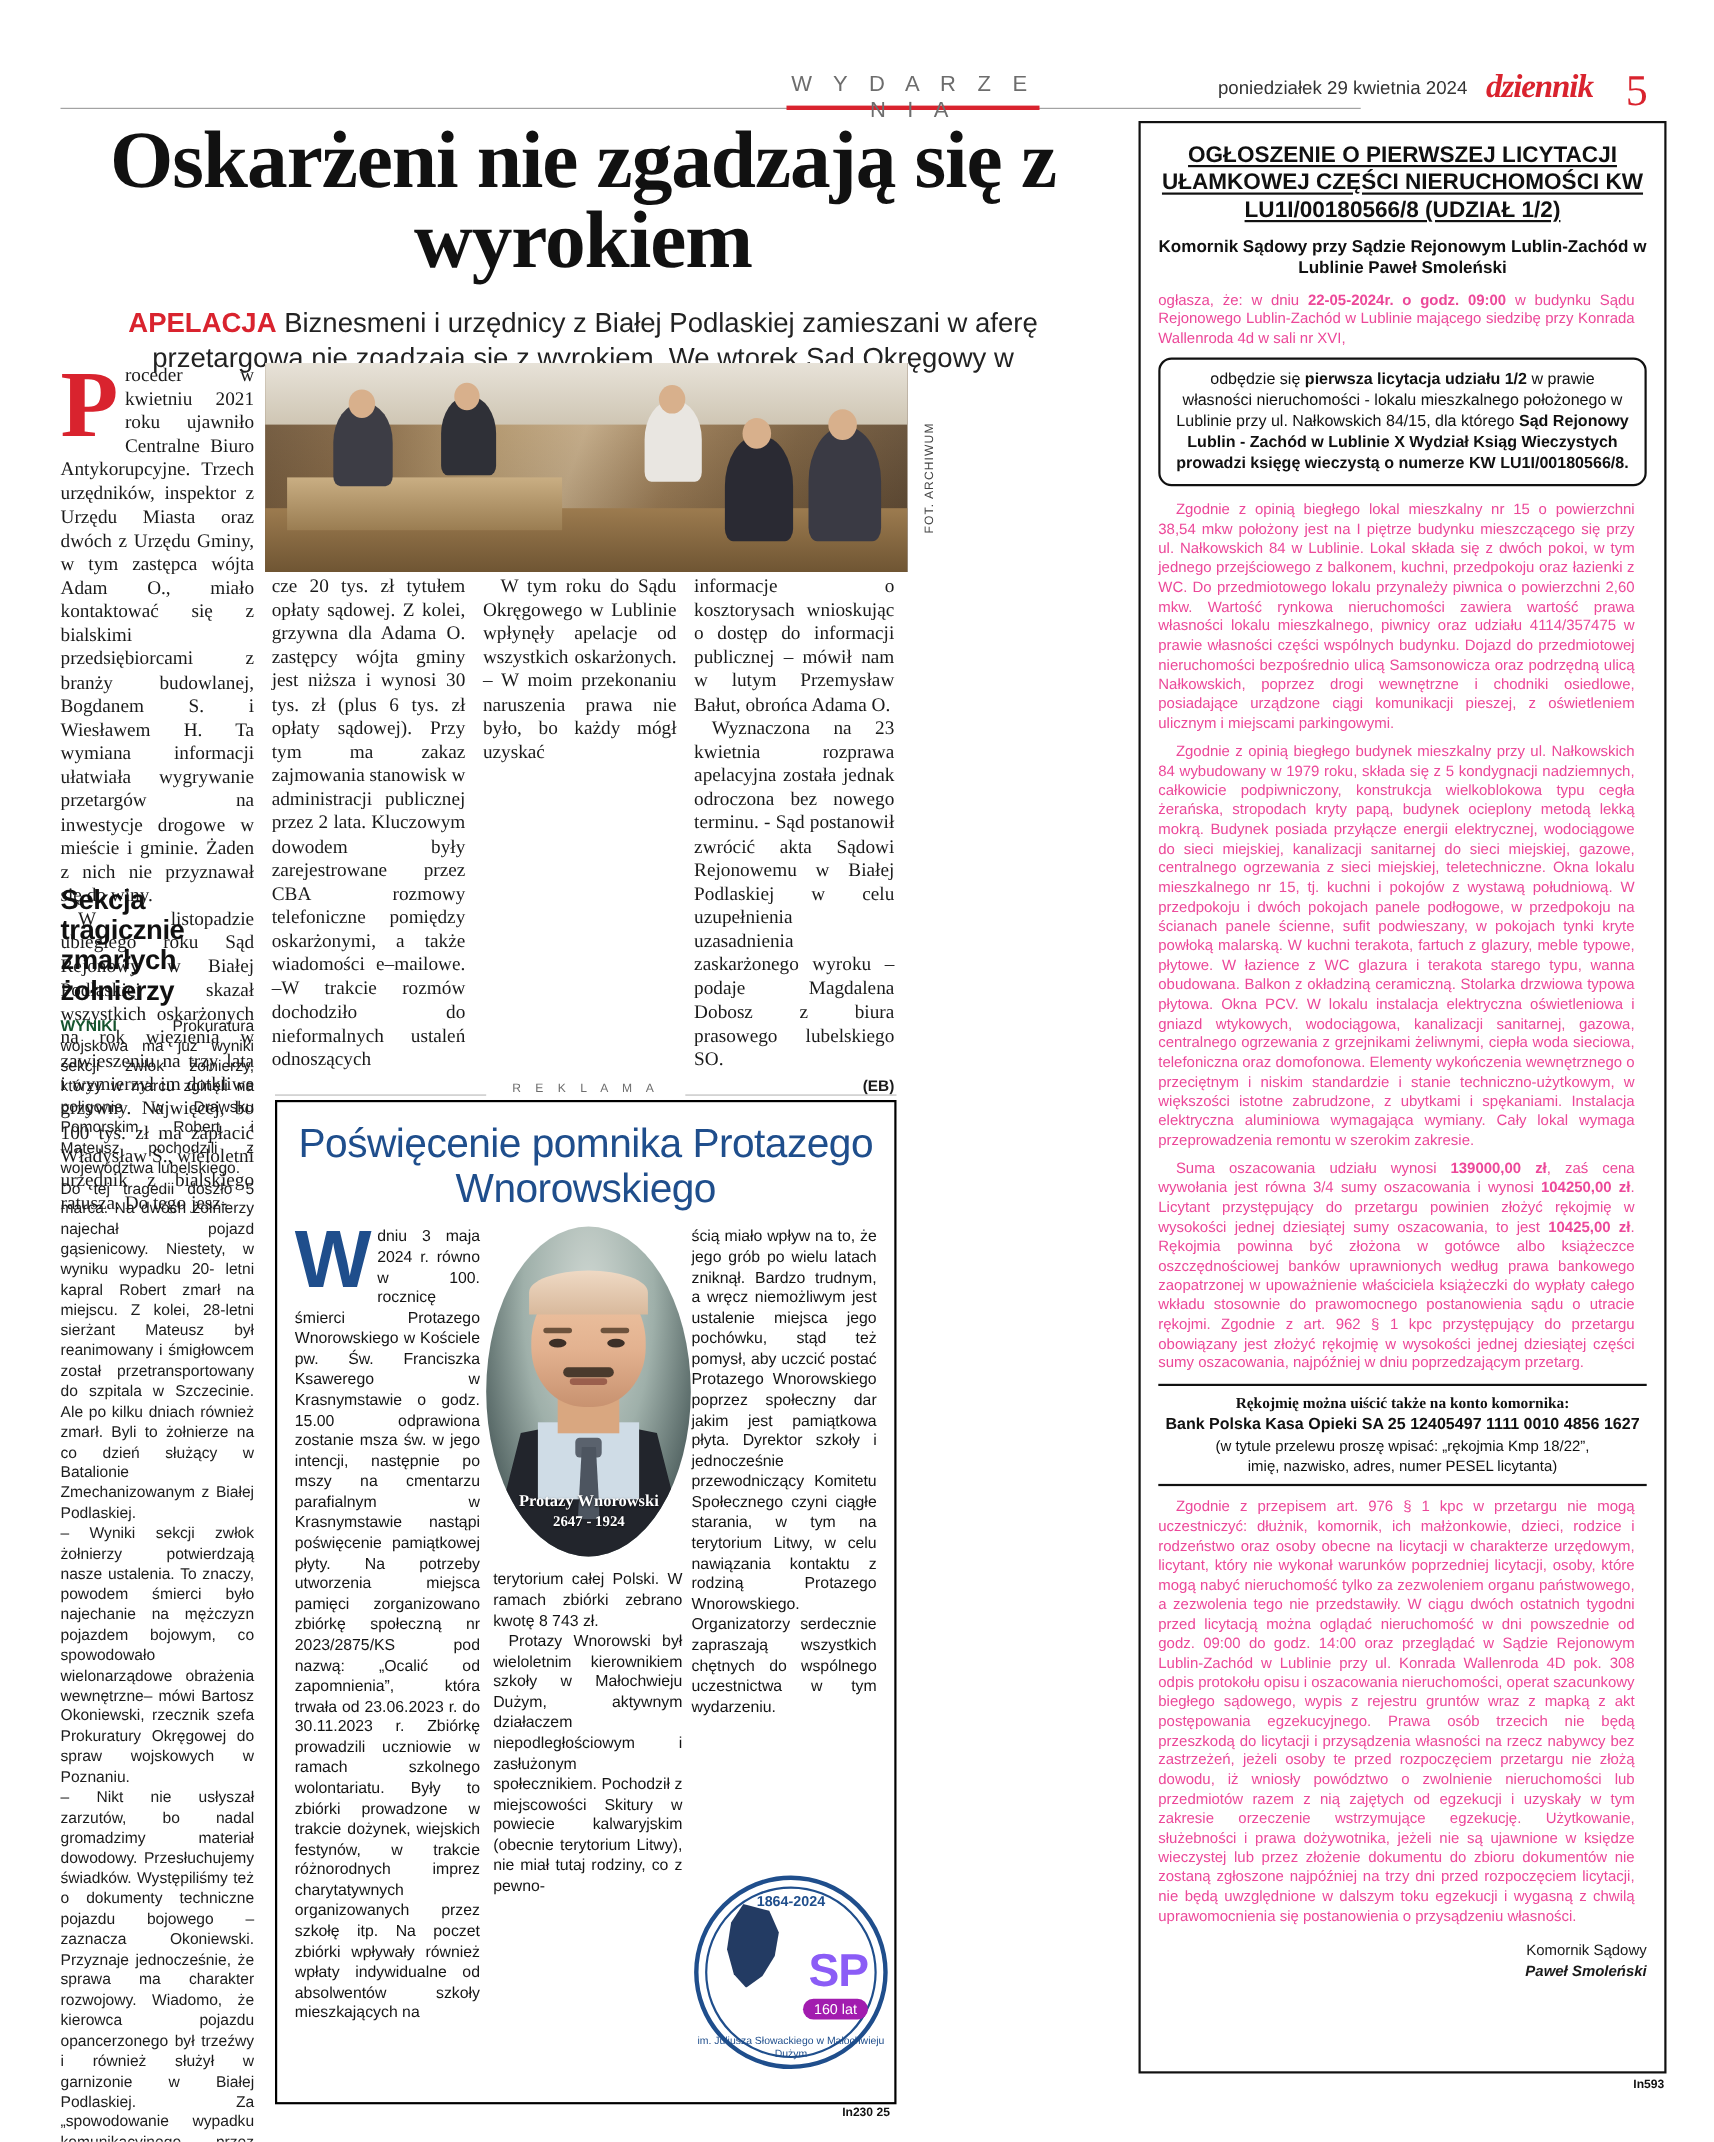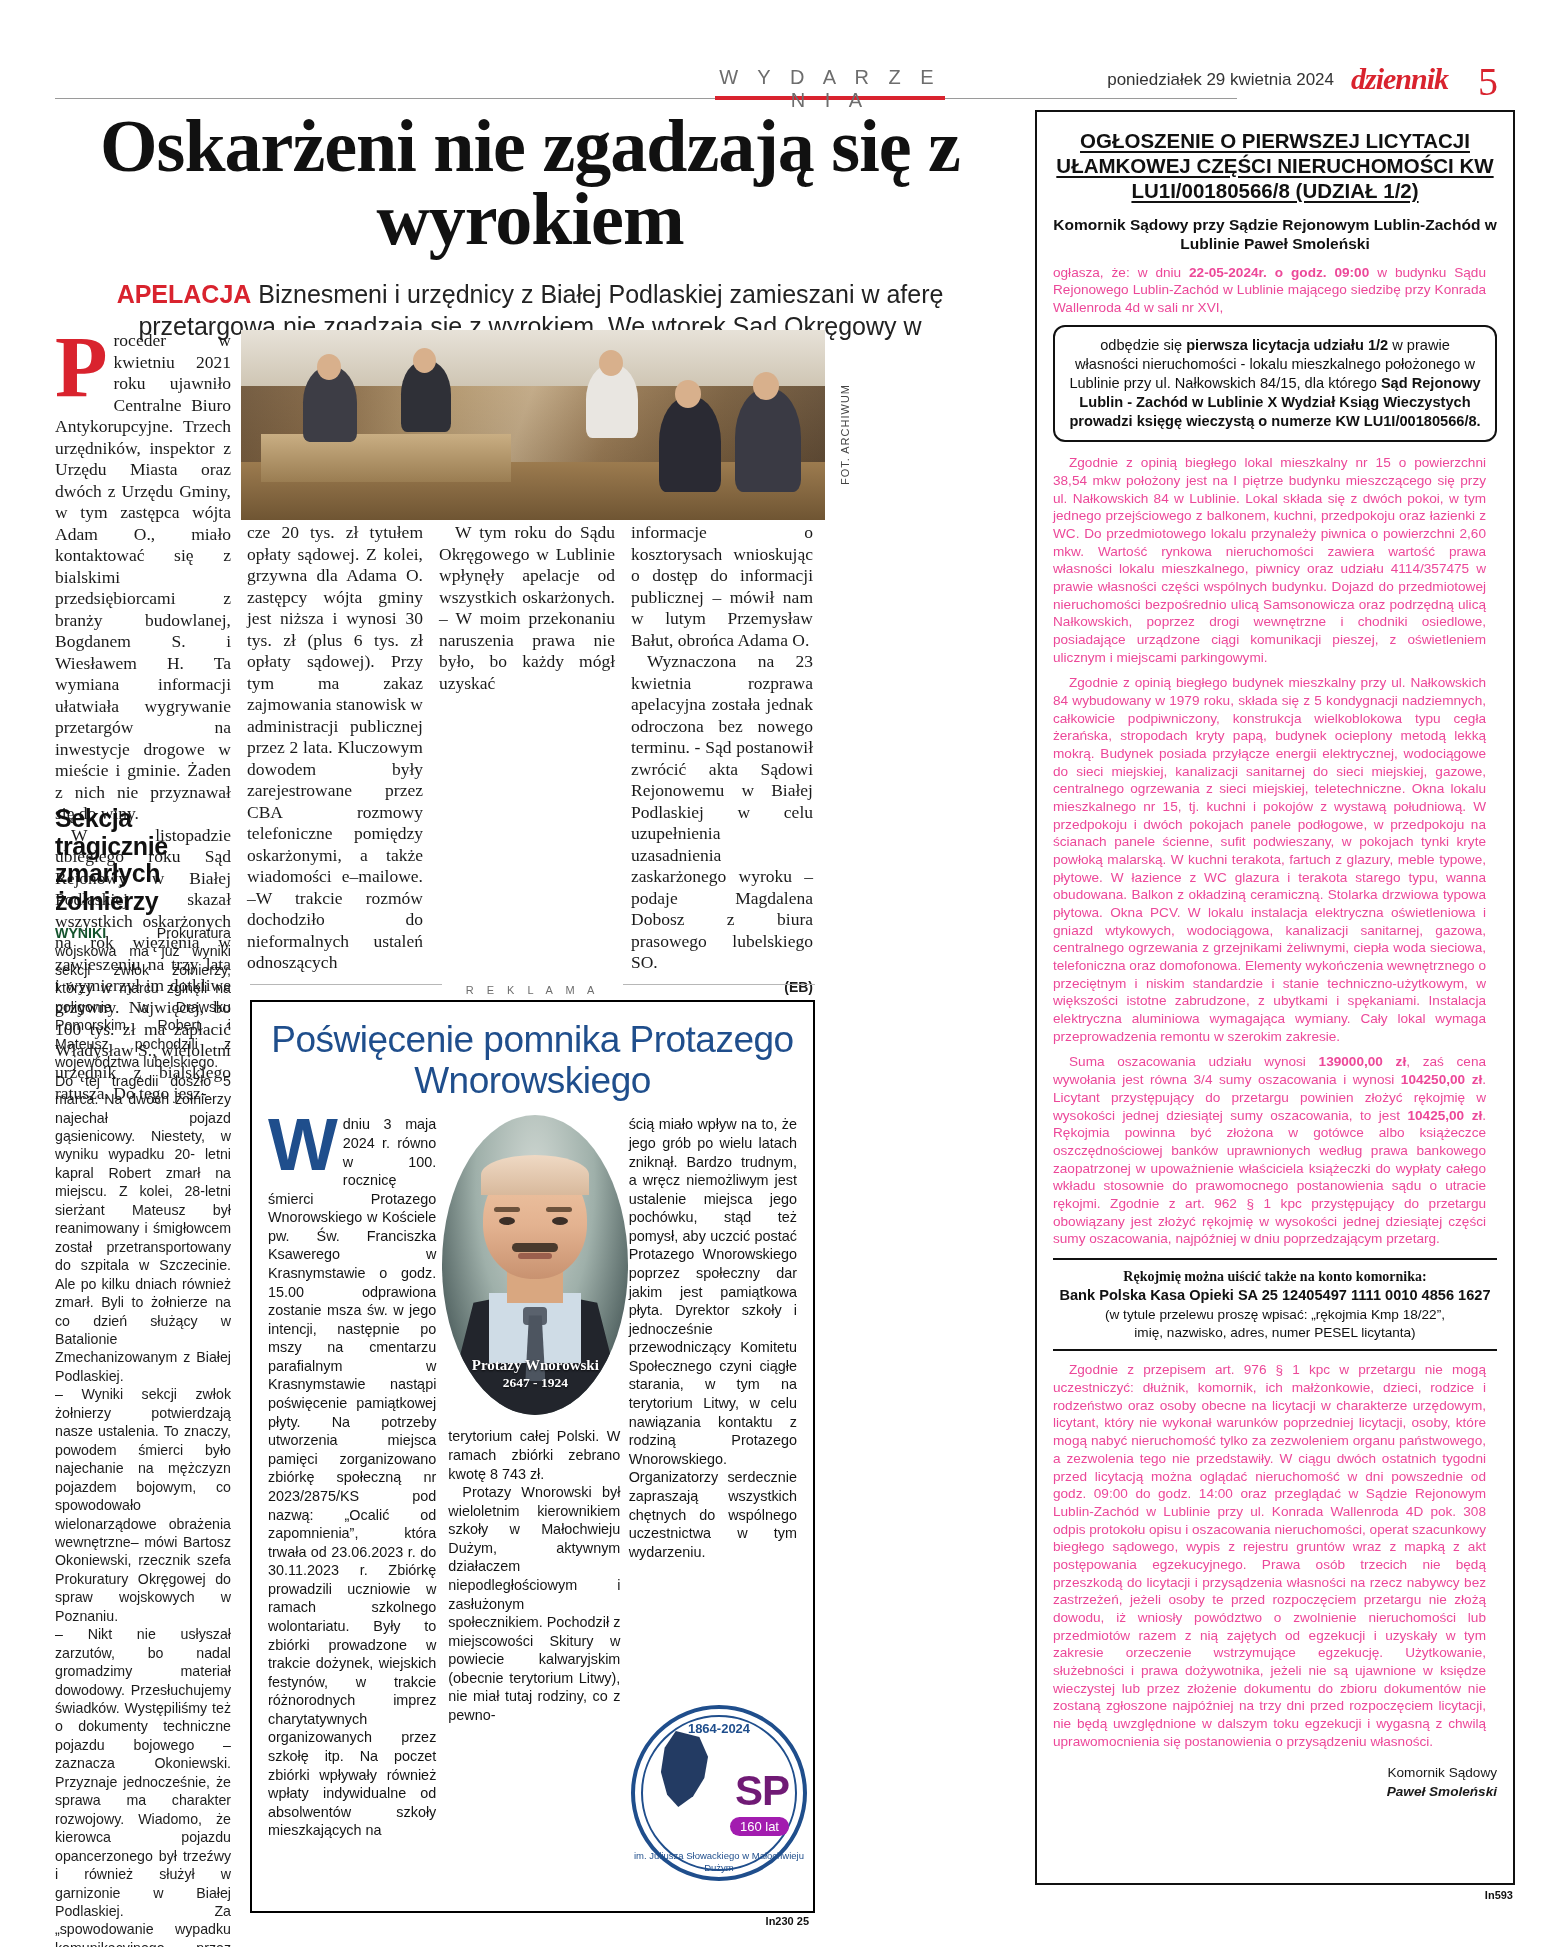--- a/index.html
+++ b/index.html
@@ -134,21 +134,21 @@
   .story2 .body {
     font-family:"Liberation Sans", sans-serif;
     font-size:14.2px; line-height:1.30; text-align:justify; color:#1c1c1c;
   }
   .story2 .body p { margin:0 0 0 0; }
   .story2 .kicker2 { color:#14532d; font-weight:bold; }
 
   
   .reklama-label {
     position:absolute; left:250px; top:984px; width:565px;
-    display:flex; align-items:flex-start; gap:24px;
+    display:flex; align-items:flex-end; gap:24px;
   }
   .reklama-label .ln { flex:1; height:1px; background:#b7b7b7; }
   .reklama-label .tx {
     font-family:"Liberation Sans", sans-serif;
     font-size:11px; letter-spacing:5px; color:#6d6d6d;
   }
 
   .ad {
     position:absolute; left:250px; top:1000px; width:565px; height:913px;
     border:2px solid #000000; background:#fff; padding:14px 16px 10px 16px;
@@ -248,21 +248,21 @@
     border:2px solid #1f4e8c;
   }
   .emblem-head {
     position:absolute; left:20px; top:26px; width:62px; height:76px;
     background:#233b63;
     clip-path:polygon(40% 0, 78% 8%, 92% 34%, 86% 62%, 68% 86%, 44% 100%, 26% 84%, 16% 54%, 22% 22%);
   }
   .emblem-sp {
     position:absolute; right:18px; top:62px;
     font-family:"Liberation Sans", sans-serif;
-    font-weight:bold; font-size:42px; color:#701a75; letter-spacing:-1px;
+    font-weight:bold; font-size:42px; color:#8b5cf6; letter-spacing:-1px;
   }
   .emblem-years {
     position:absolute; left:0; right:0; top:16px; text-align:center;
     font-family:"Liberation Sans", sans-serif; font-size:13px;
     font-weight:bold; color:#1f4e8c;
   }
   .emblem-badge {
     position:absolute; right:18px; top:112px;
     background:#a21caf; color:#fff; border-radius:10px;
     font-family:"Liberation Sans", sans-serif; font-weight:normal;

